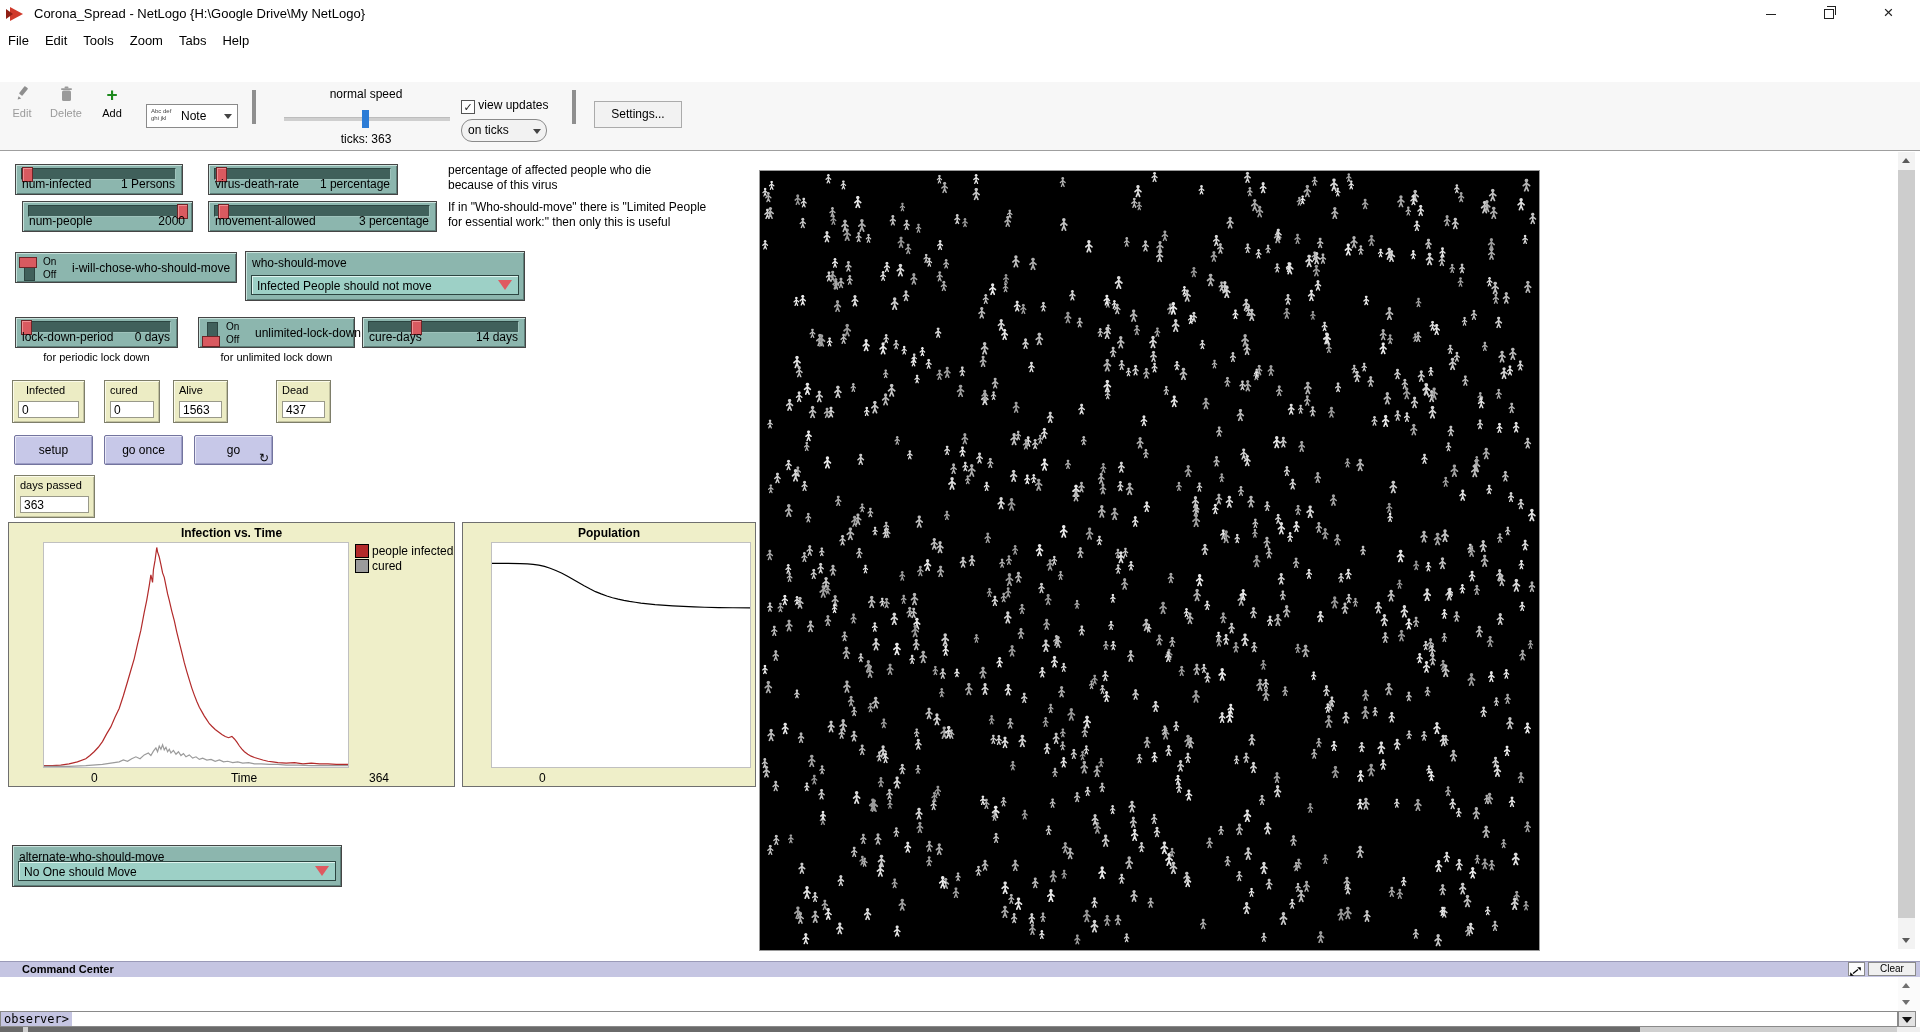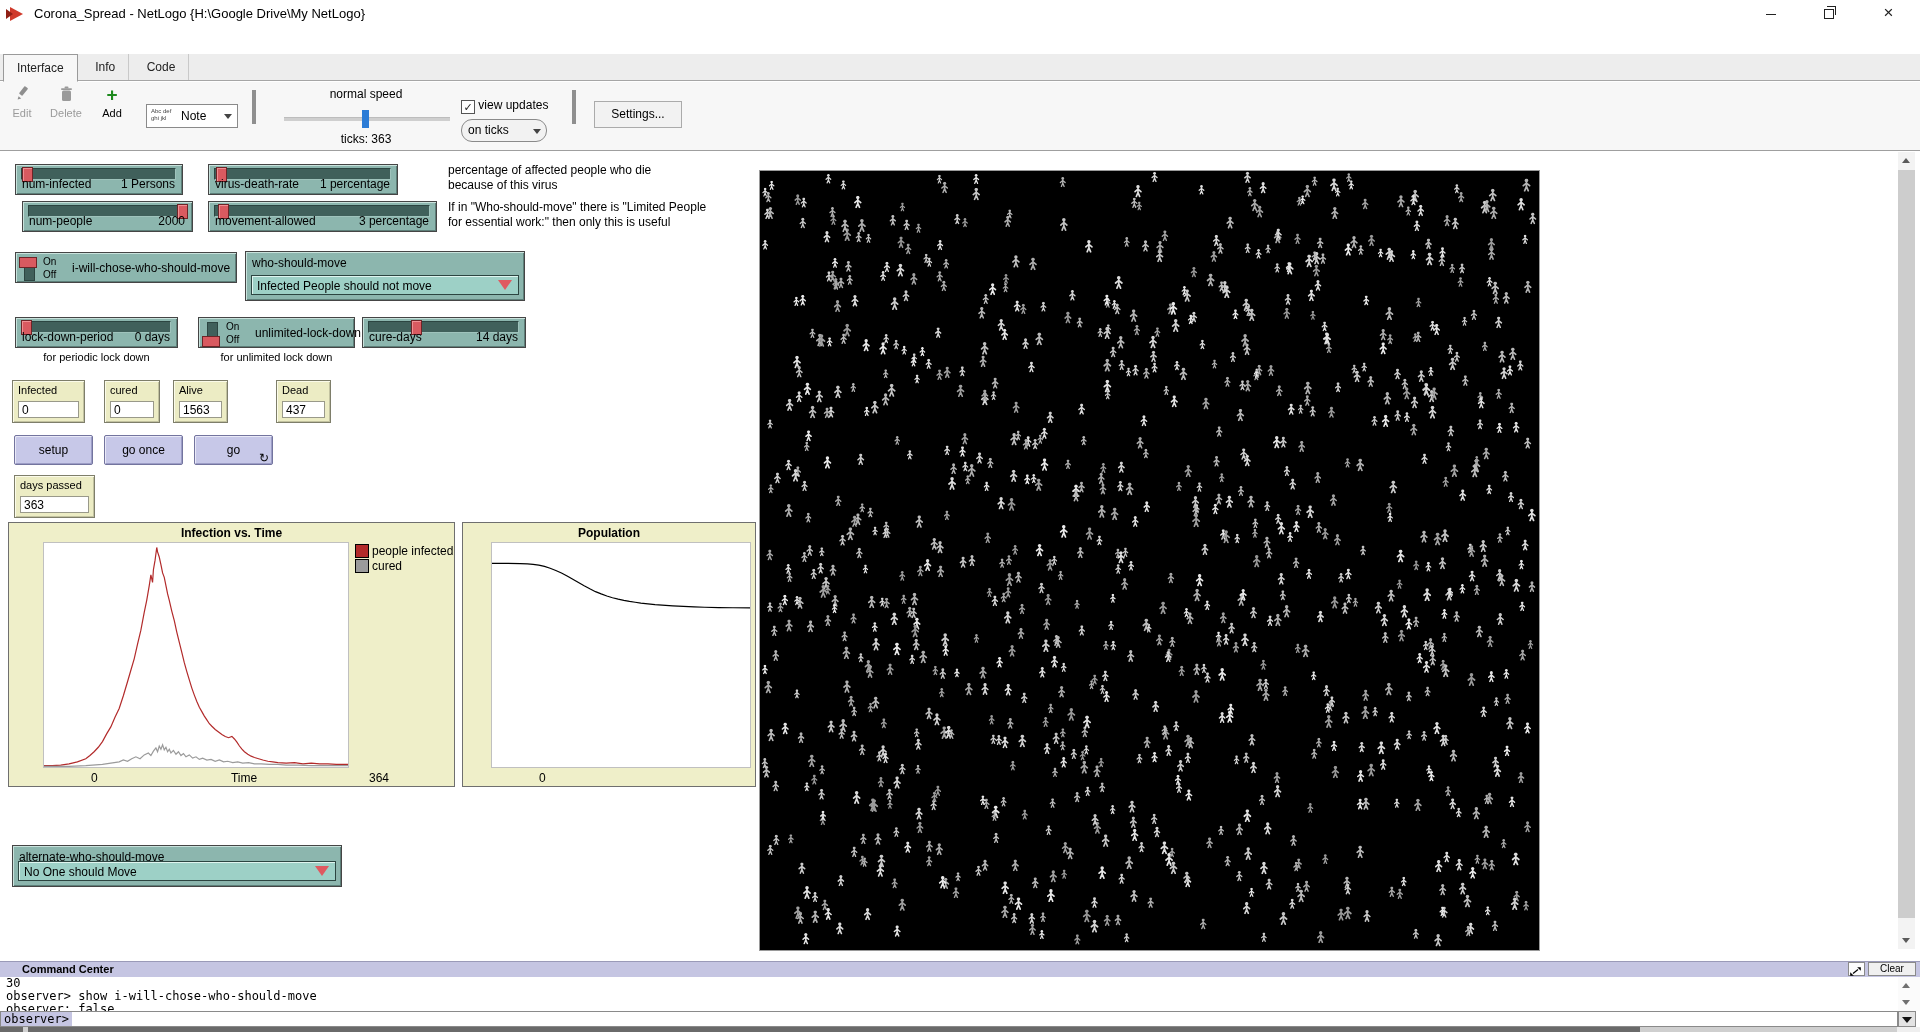--- a/index.html
+++ b/index.html
@@ -125,26 +125,22 @@
 <div class="screen">
 
   <div class="titlebar">
     <span class="app-icon"></span>
     <span class="title-text">Corona_Spread - NetLogo {H:\Google Drive\My NetLogo}</span>
     <span class="win-btn win-min"><span class="min-glyph"></span></span>
     <span class="win-btn win-rest"><span class="rest-glyph"></span></span>
     <span class="win-btn win-close">×</span>
   </div>
 
-
-  <div class="tabstrip">
-    <span class="tab active">Interface</span>
-    <span class="tab">Info</span>
-    <span class="tab">Code</span>
-  </div>
+  <div class="menubar" id="menubar"><span class="menu-item">File</span><span class="menu-item">Edit</span><span class="menu-item">Tools</span><span class="menu-item">Zoom</span><span class="menu-item">Tabs</span><span class="menu-item">Help</span></div>
+
 
   <div class="toolbar">
     <div class="tool-btn" style="left:2px;width:40px;">
       <span class="tool-icon">
         <svg width="15" height="15">
             <g fill="#8f8f8f">
               <rect x="6.5" y="0.5" width="4.2" height="9.5" rx="0.8" transform="rotate(38 9 5)"></rect>
               <path d="M3.6 10.2 L6.2 12.6 L2.6 13.6 Z"></path>
             </g>
           </svg>
@@ -262,21 +258,21 @@
       </div>
       <div class="caption" style="left: 198px; top: 351px; width: 157px; height: 14px;">for unlimited lock down</div>
       <div class="chooser" style="left: 245px; top: 251px; width: 280px; height: 50px;">
         <div class="ch-label">who-should-move</div>
         <div class="ch-select"><span>Infected People should not move</span><span class="ch-arrow"></span></div>
       </div>
       <div class="chooser" style="left: 12px; top: 845px; width: 330px; height: 42px;">
         <div class="ch-label">alternate-who-should-move</div>
         <div class="ch-select"><span>No One should Move</span><span class="ch-arrow"></span></div>
       </div>
-      <div class="monitor" style="left: 12px; top: 380px; width: 73px; height: 43px;">
+      <div class="monitor" style="left: 12px; top: 380px; width: 73px; height: 43px; padding-left: 8px;">
         <div class="mon-label">Infected</div>
         <div class="mon-value">0</div>
       </div>
       <div class="monitor" style="left: 104px; top: 380px; width: 56px; height: 43px;">
         <div class="mon-label">cured</div>
         <div class="mon-value">0</div>
       </div>
       <div class="monitor" style="left: 173px; top: 380px; width: 55px; height: 43px;">
         <div class="mon-label">Alive</div>
         <div class="mon-value">1563</div>
@@ -1357,25 +1353,20 @@
     <span>Command Center</span>
   </div>
   <div class="cc-expand">
     <svg width="13" height="11">
         <path d="M4 7.5 L9 3.5" stroke="#000" stroke-width="1.2"></path>
         <path d="M8.2 1.2 h3.6 v3.6 z" fill="#000"></path>
         <path d="M4.8 9.8 H1.2 V6.2 z" fill="#000"></path>
       </svg>
   </div>
   <div class="cc-clear">Clear</div>
-  <div class="cc-output" id="cc-output">
-      <div>30</div>
-      <div>observer&gt; show i-will-chose-who-should-move</div>
-      <div>observer: false</div>
-    </div>
   <div class="cc-scroll">
     <span class="arr arr-up" style="border-bottom-color:#707070;"></span>
     <span class="arr arr-dn" style="border-top-color:#707070;"></span>
   </div>
   <div class="cc-inputrow">
     <span class="cc-prompt">observer&gt;</span>
     <span class="cc-input"></span>
   </div>
   <div class="cc-combo"></div>
   <div class="bottom-strip">

